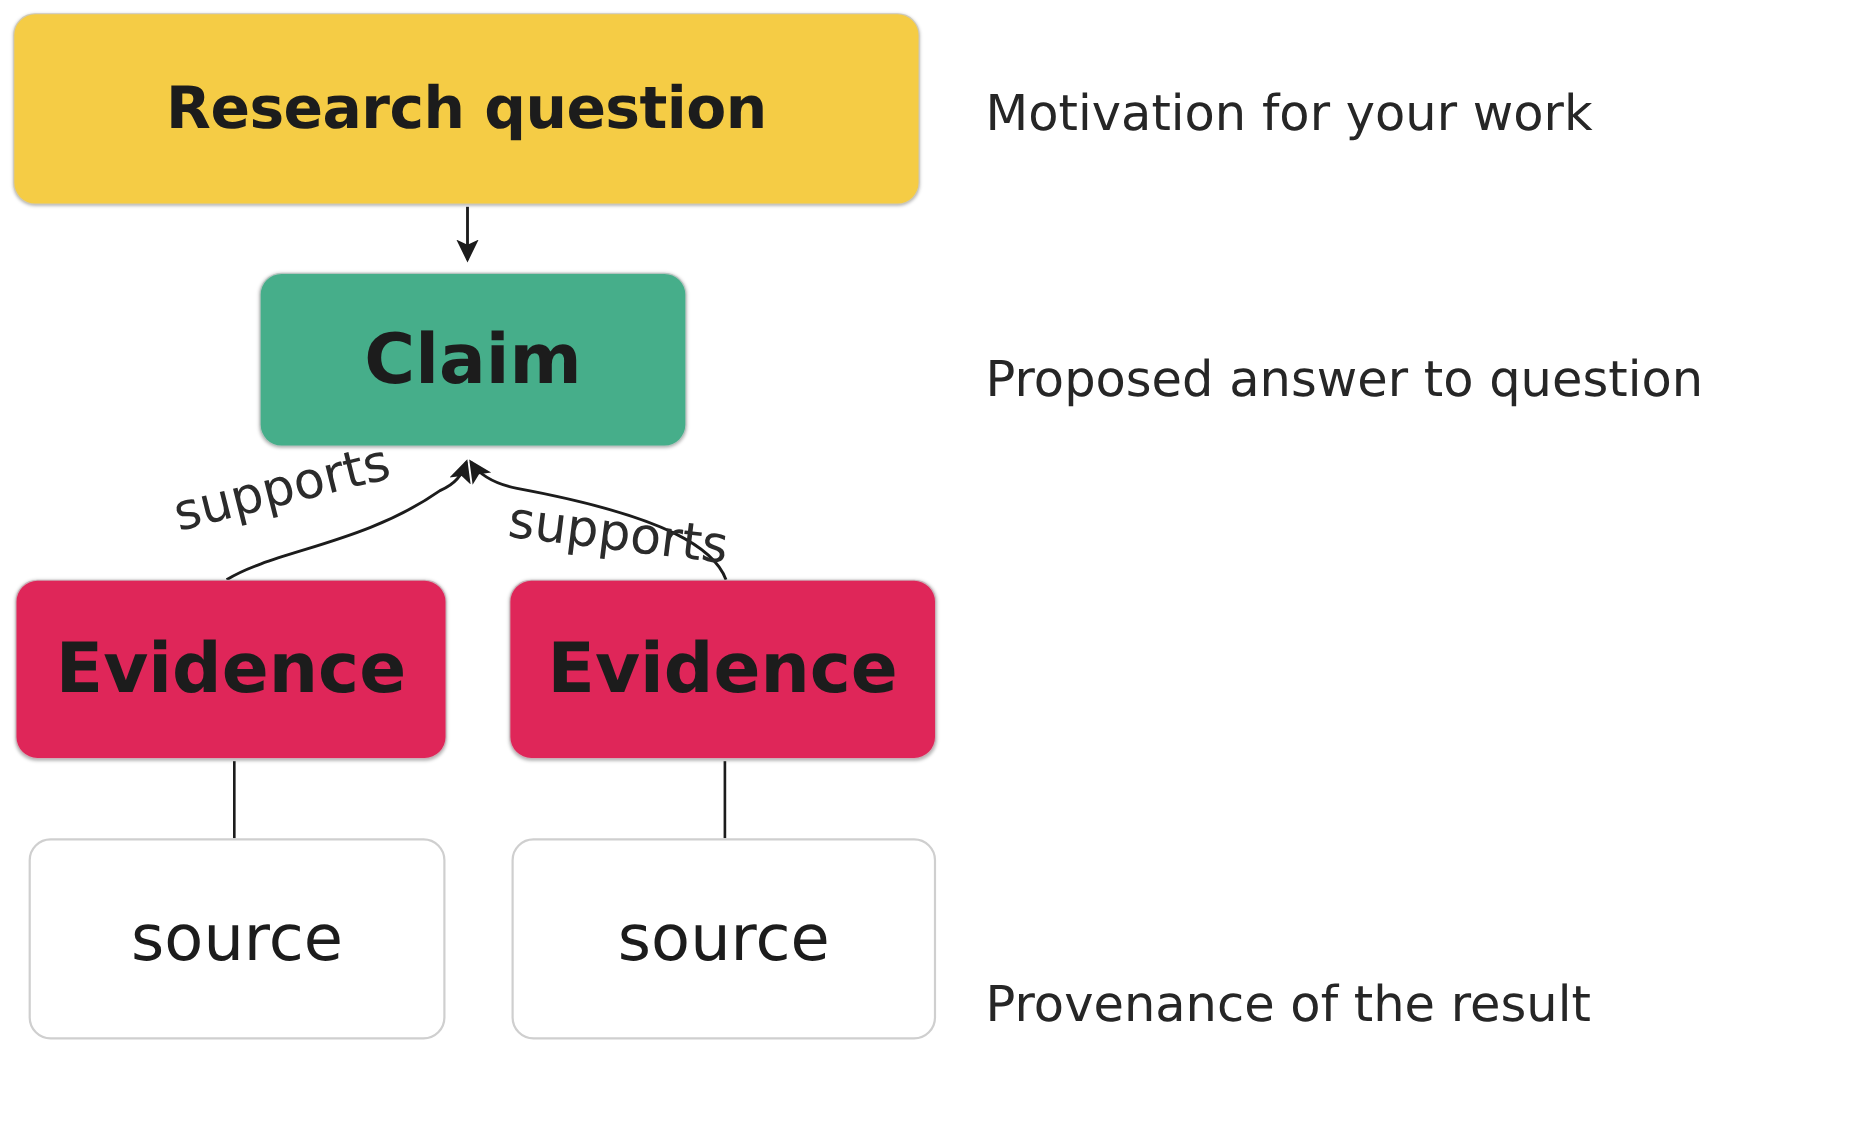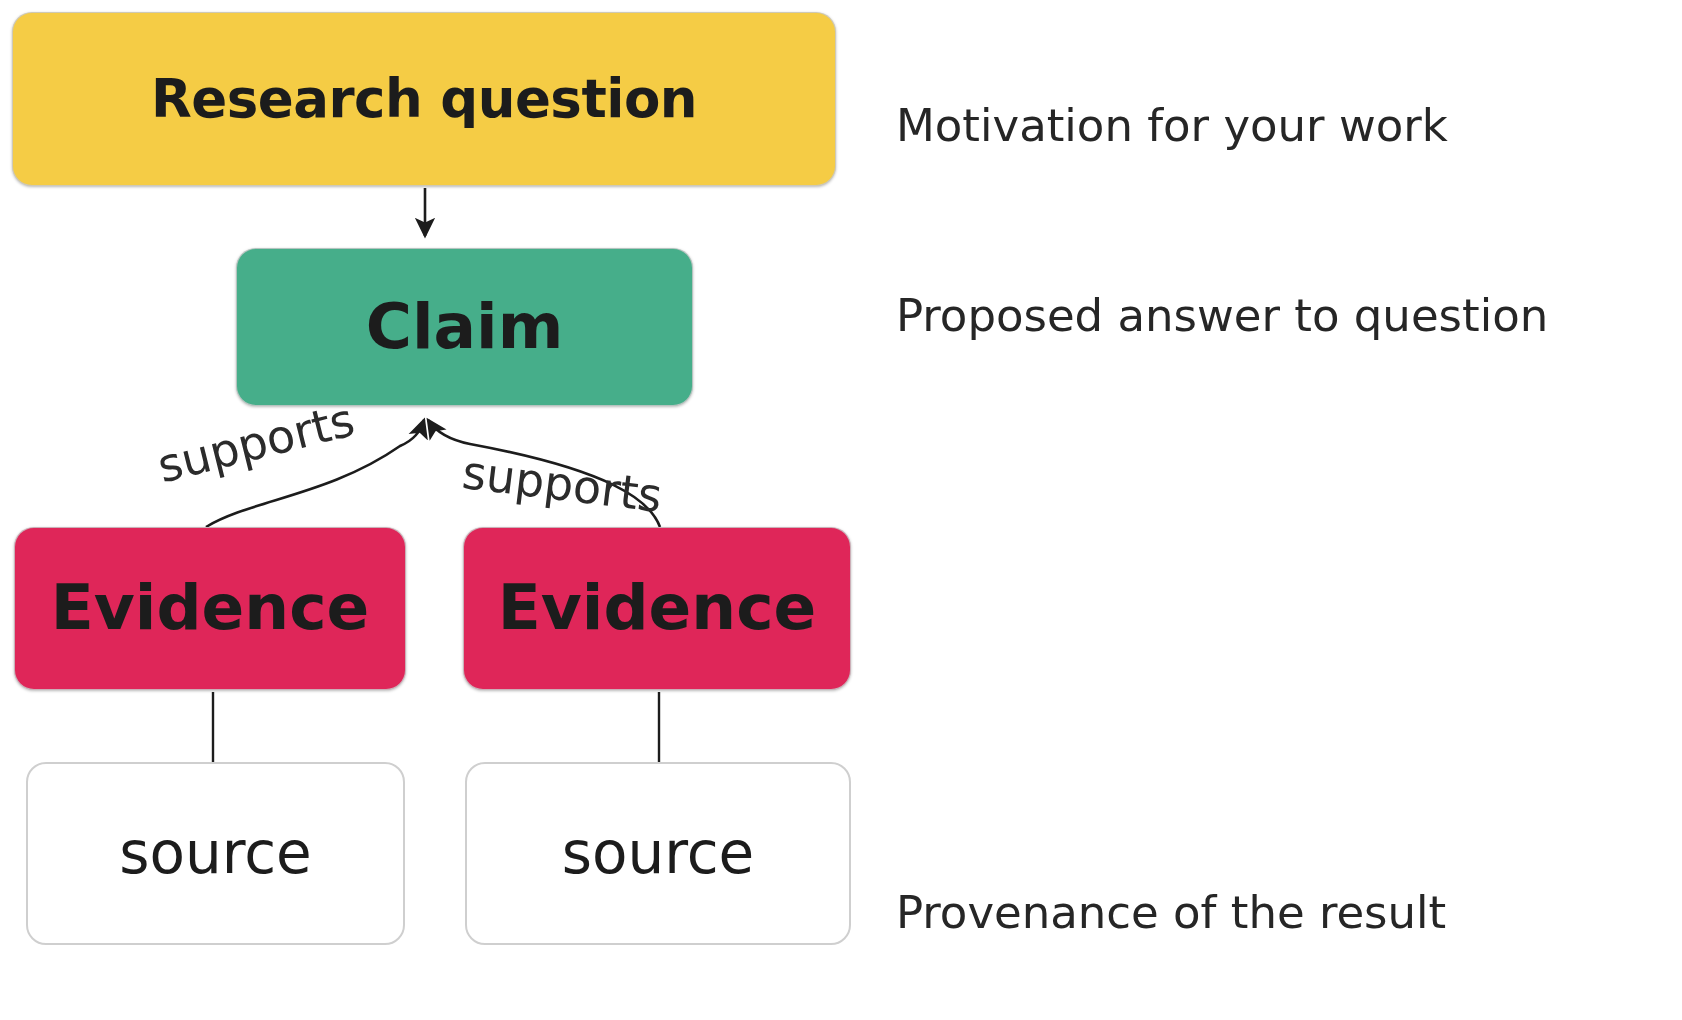--- a/index.html
+++ b/index.html
@@ -48,21 +48,21 @@
     width: 824px;
     height: 174px;
     background: #F5CC45;
     font-weight: bold;
     font-size: 53px;
     letter-spacing: -0.5px;
   }
   .node-claim {
     left: 236px;
     top: 248px;
-    width: 457px;
+    width: 388px;
     height: 158px;
     background: #46AE8A;
     font-weight: bold;
     font-size: 63px;
     text-align: right;
   }
   .node-ev-left {
     left: 14px;
     top: 527px;
     width: 392px;
@@ -122,22 +122,22 @@
     transform-origin: left top;
   }
   .side-note {
     position: absolute;
     left: 896px;
     font-size: 45px;
     color: #262626;
     white-space: nowrap;
     font-weight: normal;
   }
-  .note-1 { top: 76px; margin-top: 23px; }
-  .note-2 { top: 289px; }
+  .note-1 { top: 76px; }
+  .note-2 { top: 318px; }
   .note-3 { top: 574px; }
   .note-4 { top: 840px; margin-top: 46px; }
 </style>
 </head>
 <body>
 
 <div id="canvas">
 
   <svg class="edges" viewBox="0 0 1682 1020">
     <defs>

